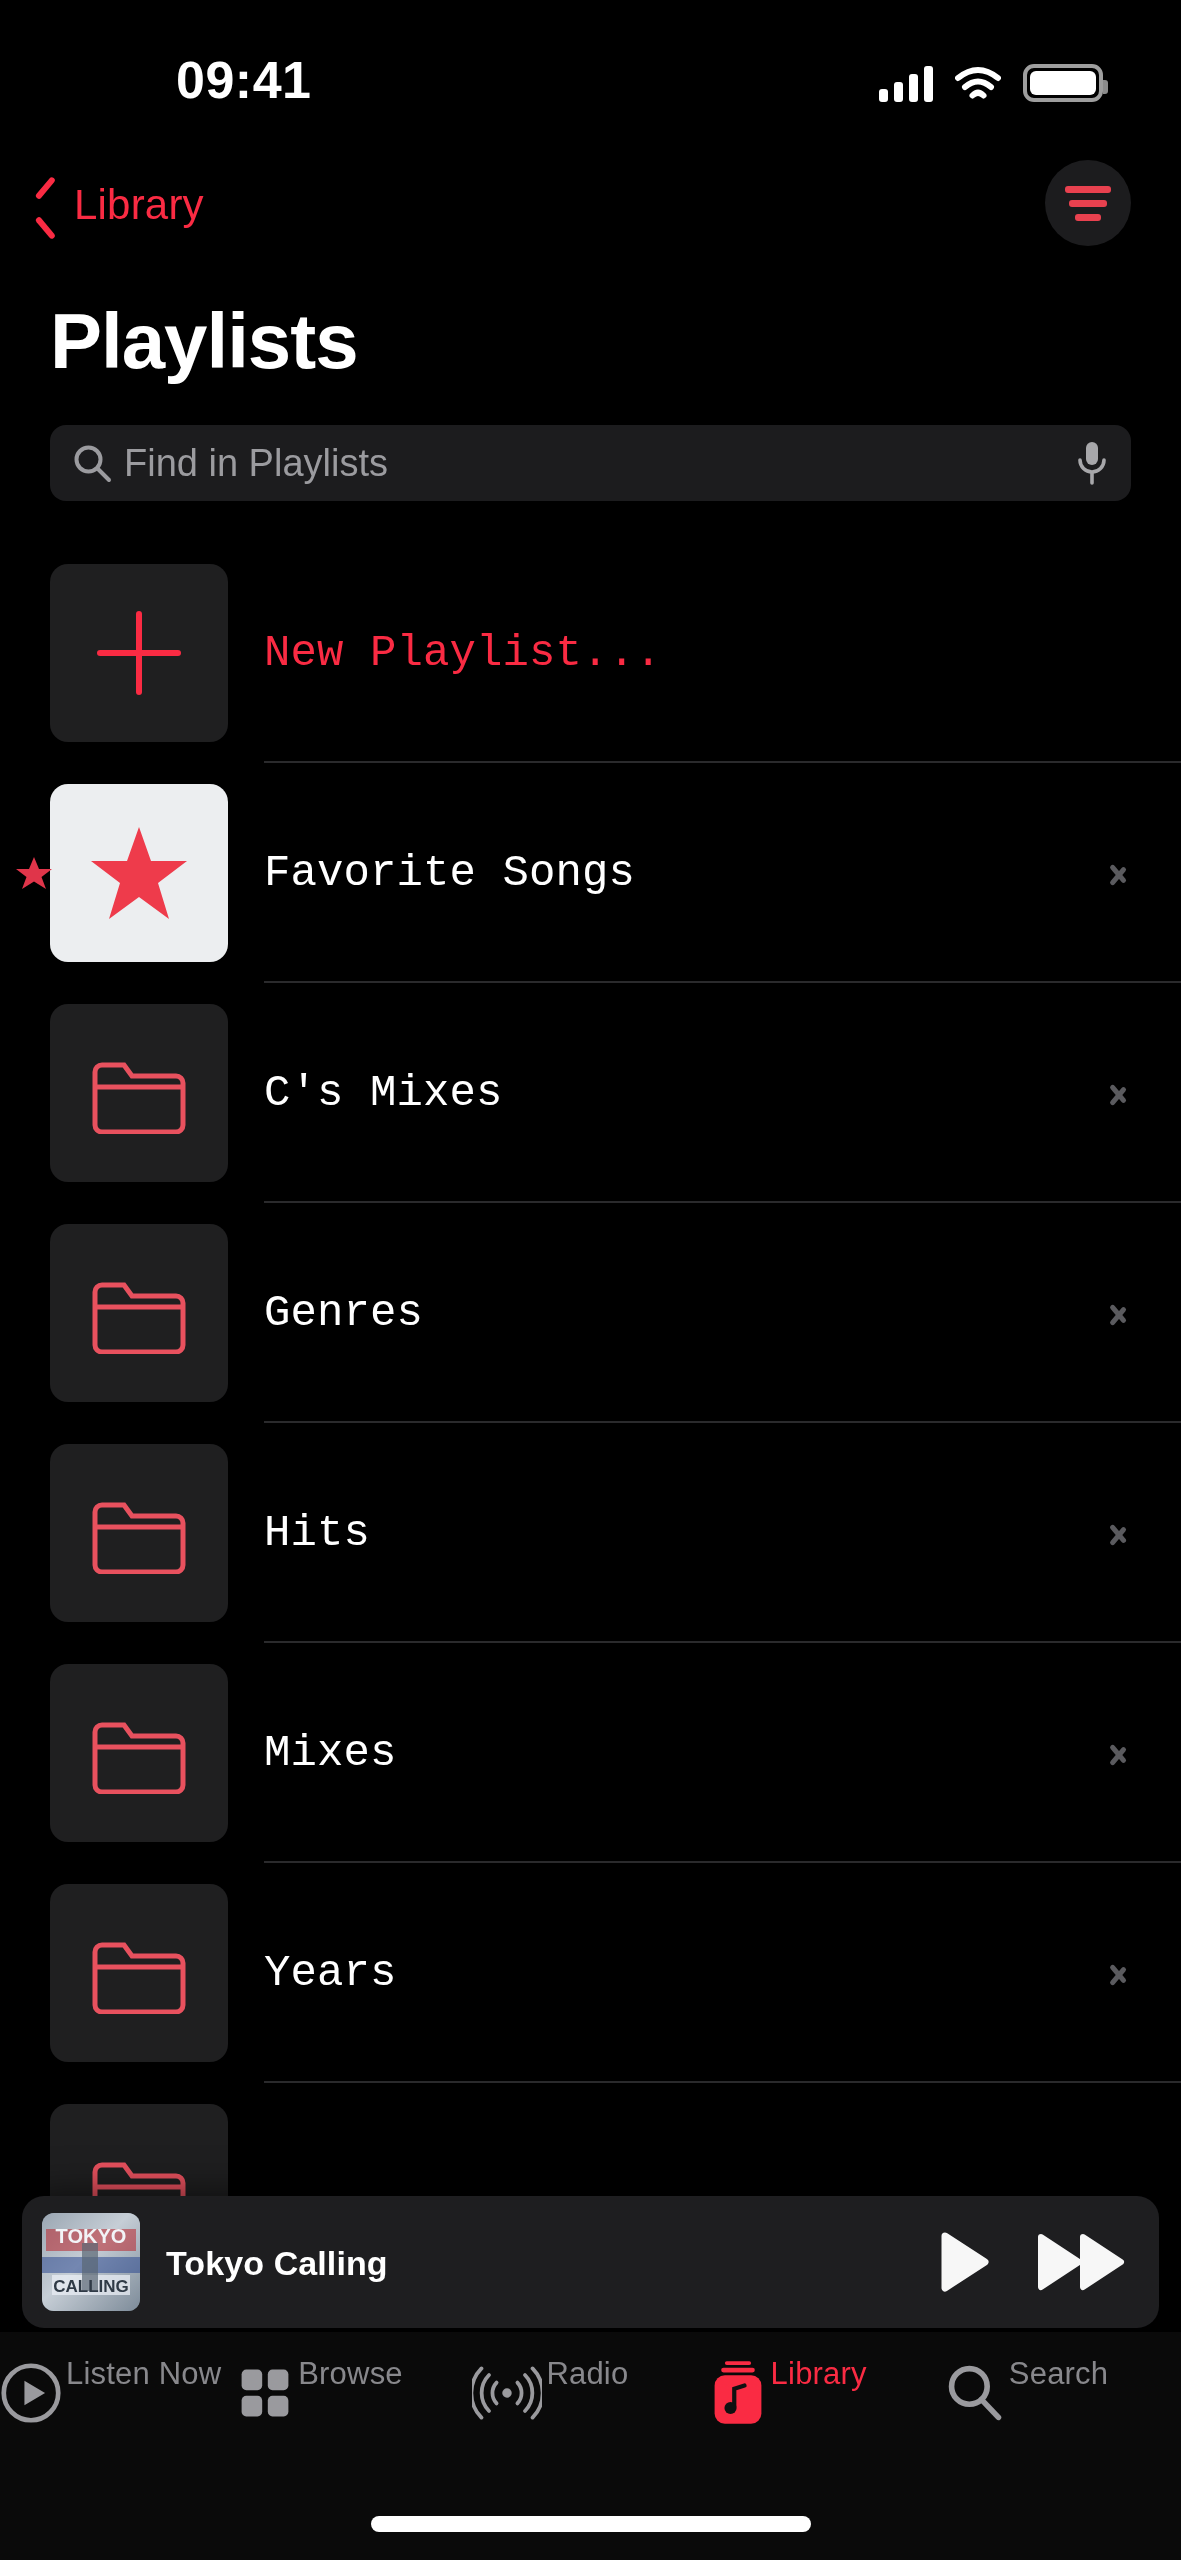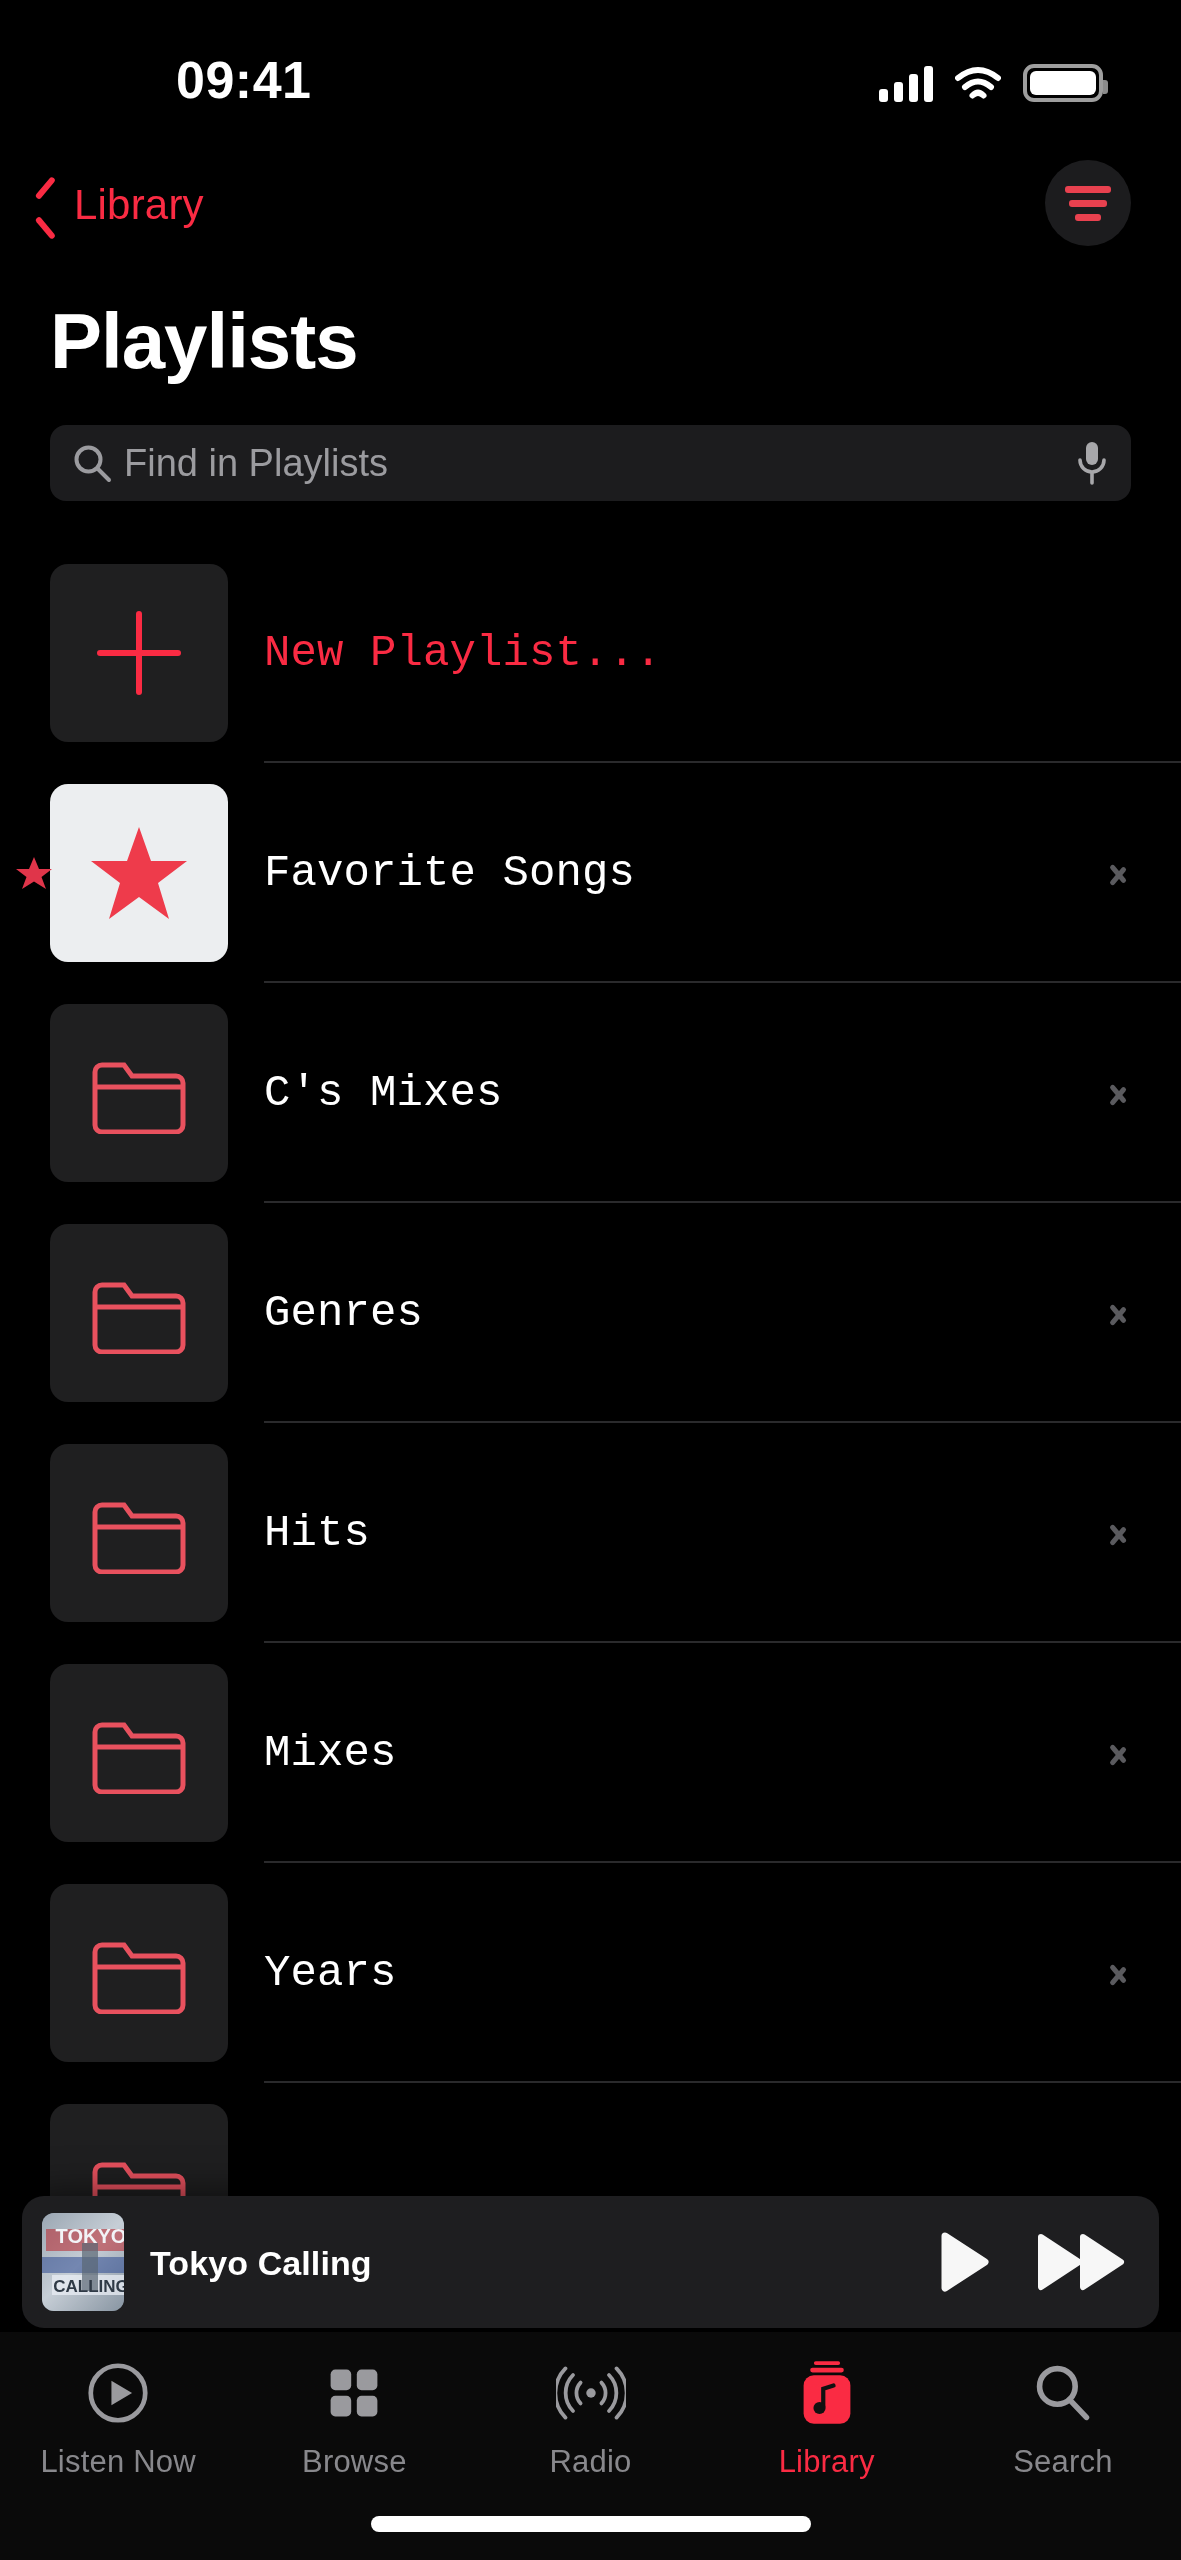--- a/index.html
+++ b/index.html
@@ -144,21 +144,21 @@
   .star-big { width:104px; height:100px; }
 
   
   .miniplayer {
     position:absolute; left:22px; right:22px; bottom:232px;
     height:132px; background:#1e1e20; border-radius:22px;
     display:flex; align-items:center; padding:0 32px 0 20px;
     box-shadow:0 -2px 40px rgba(0,0,0,0.6);
   }
   .art {
-    width:82px; height:98px; border-radius:12px; flex:none;
+    width:98px; height:98px; border-radius:12px; flex:none;
     overflow:hidden; position:relative; background:#6b7680;
   }
   .mp-text { flex:1; margin-left:26px; overflow:hidden; }
   .mp-route {
     font-size:33px; color:#a0a0a4; white-space:nowrap;
     letter-spacing:0.2px; line-height:1.25;
   }
   .mp-title {
     font-size:34px; color:#fff; font-weight:bold; white-space:nowrap;
     letter-spacing:0.1px; line-height:1.25; margin-top:3px;
@@ -167,21 +167,21 @@
   .mp-play { width:72px; height:72px; margin-right:36px; }
   .mp-fwd  { width:92px; height:66px; }
 
   
   .tabbar {
     position:absolute; left:0; right:0; bottom:0; height:228px;
     background:rgba(10,10,10,0.96);
     display:flex; align-items:flex-start; padding-top:24px;
   }
   .tab {
-    flex:1; display:flex; flex-direction:column; align-items:center; gap:14px;
+    flex:1; display:flex; flex-direction:row; gap:4px;
     cursor:pointer;
   }
   .tab-ico { height:74px; display:flex; align-items:center; justify-content:center; }
   .tab-label { font-size:31px; color:#88888c; letter-spacing:0.2px; }
   .tab.active .tab-label { color:#FA2B43; }
   .home-ind {
     position:absolute; left:50%; transform:translateX(-50%);
     bottom:28px; width:440px; height:16px; background:#fff; border-radius:8px;
   }
 </style>

